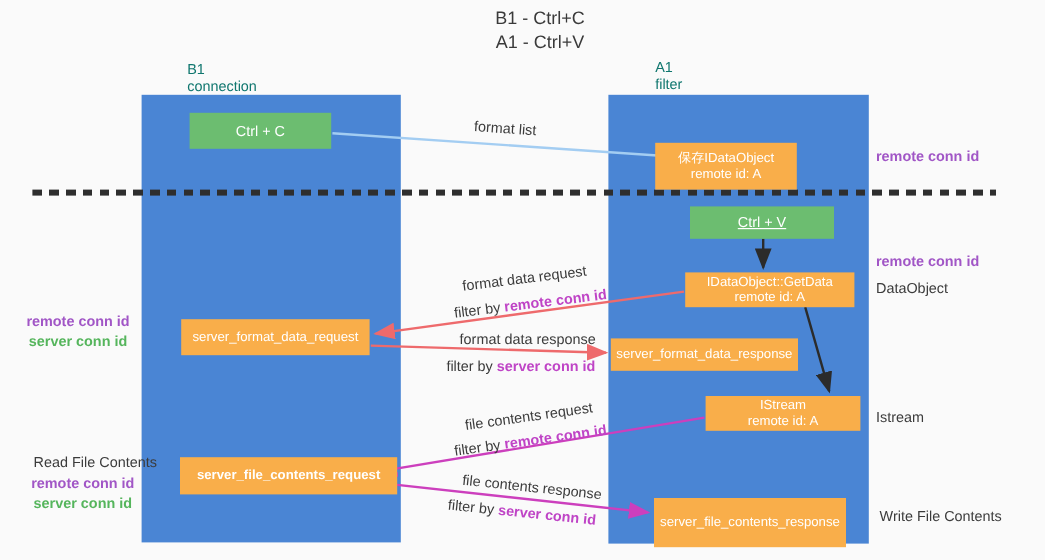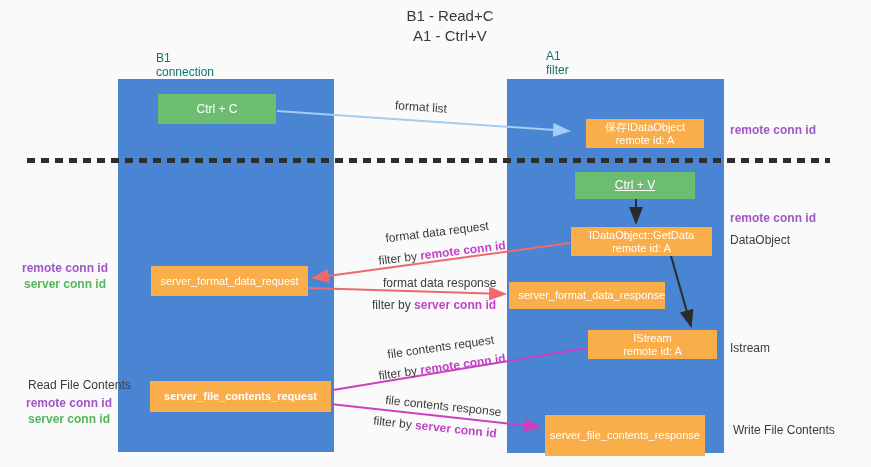--- a/index.html
+++ b/index.html
@@ -37,21 +37,21 @@
   .purple{color:#a156c6;font-weight:bold;}
   .magenta{color:#bf44c6;font-weight:bold;}
   .greentxt{color:#55b55c;font-weight:bold;}
 </style>
 </head>
 <body>
 
 <div class="canvas">
 
   <div class="title">
-    <div>B1 - Read+C</div>
+    <div>B1 - Ctrl+C</div>
     <div>A1 - Ctrl+V</div>
   </div>
 
   <div class="lane-header" style="left:156px;top:51px;width:140px;">
     <div>B1</div>
     <div>connection</div>
   </div>
   <div class="lane-header" style="left:546px;top:49px;width:140px;">
     <div>A1</div>
     <div>filter</div>
@@ -83,39 +83,39 @@
     <line x1="309" y1="288" x2="505" y2="294" stroke="#ee6a6c" stroke-width="2" marker-end="url(#m-salmon)"></line>
     <line x1="671" y1="256" x2="691" y2="326" stroke="#2b2b2b" stroke-width="2" marker-end="url(#m-black)"></line>
     <line x1="587" y1="348" x2="315" y2="393" stroke="#cc3fbd" stroke-width="2" marker-end="url(#m-magenta)"></line>
     <line x1="312" y1="402" x2="540" y2="427" stroke="#cc3fbd" stroke-width="2" marker-end="url(#m-magenta)"></line>
   </svg>
 
   <div class="node green" style="left:158px;top:94px;width:118px;height:30px;justify-content:center;">
     <span>Ctrl + C</span>
   </div>
 
-  <div class="node orange" style="left:586px;top:119px;width:118px;height:29px;">
+  <div class="node orange" style="left:546px;top:119px;width:118px;height:39px;">
     <span>保存IDataObject</span>
     <span>remote id: A</span>
   </div>
 
   <div class="node green" style="left:575px;top:172px;width:120px;height:27px;text-decoration:underline;">
     <span>Ctrl + V</span>
   </div>
 
   <div class="node orange" style="left:571px;top:227px;width:141px;height:29px;">
     <span>IDataObject::GetData</span>
     <span>remote id: A</span>
   </div>
 
   <div class="node orange" style="left:151px;top:266px;width:157px;height:30px;">
     <span>server_format_data_request</span>
   </div>
 
-  <div class="node orange" style="left:509px;top:282px;width:156px;height:27px;align-items:flex-end;">
+  <div class="node orange" style="left:509px;top:282px;width:156px;height:27px;">
     <span>server_format_data_response</span>
   </div>
 
   <div class="node orange" style="left:588px;top:330px;width:129px;height:29px;">
     <span>IStream</span>
     <span>remote id: A</span>
   </div>
 
   <div class="node orange" style="left:150px;top:381px;width:181px;height:31px;font-weight:bold;">
     <span>server_file_contents_request</span>

